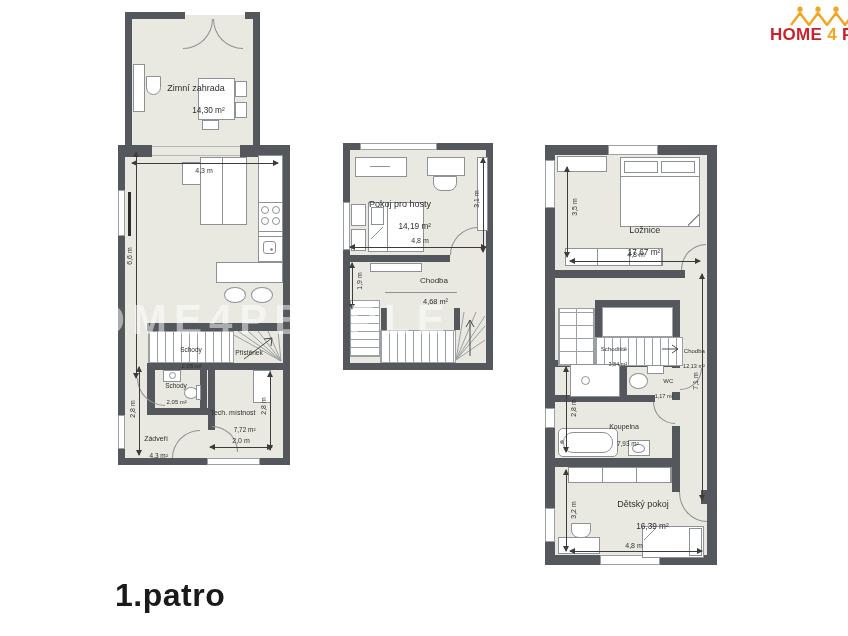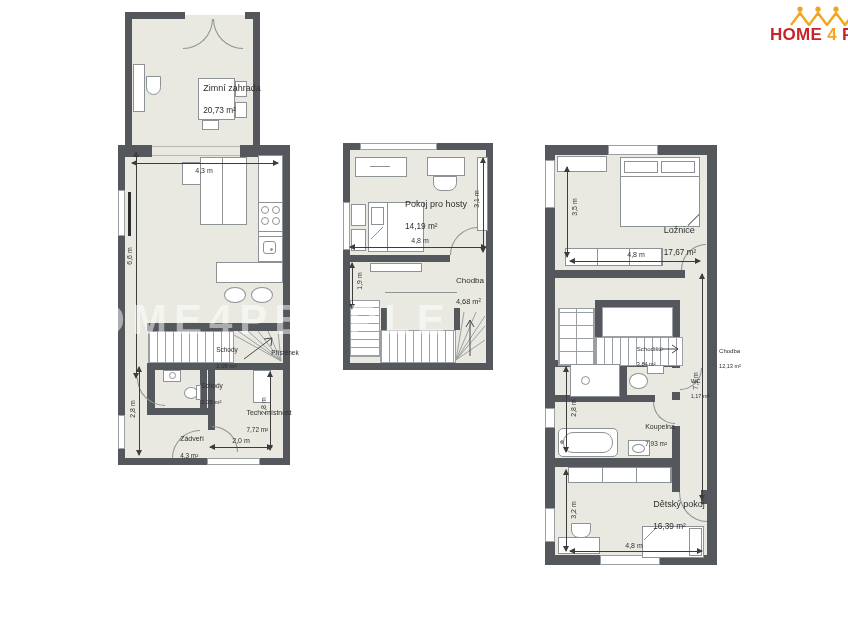--- a/index.html
+++ b/index.html
@@ -27,21 +27,21 @@
   .dimh{position:absolute;height:1px;background:#3c3c3c;z-index:5;}
   .dimh:before,.dimh:after{content:"";position:absolute;top:-3px;border-top:3px solid transparent;border-bottom:3px solid transparent;}
   .dimh:before{left:-1px;border-right:6px solid #3c3c3c;}
   .dimh:after{right:-1px;border-left:6px solid #3c3c3c;}
   .dimv{position:absolute;width:1px;background:#3c3c3c;z-index:5;}
   .dimv:before,.dimv:after{content:"";position:absolute;left:-3px;border-left:3px solid transparent;border-right:3px solid transparent;}
   .dimv:before{top:-1px;border-bottom:6px solid #3c3c3c;}
   .dimv:after{bottom:-1px;border-top:6px solid #3c3c3c;}
   .dlab{position:absolute;font-size:7px;color:#333;transform:translate(-50%,-50%);white-space:nowrap;z-index:6;}
   .dlabv{position:absolute;font-size:7px;color:#333;transform:translate(-50%,-50%) rotate(-90deg);white-space:nowrap;z-index:6;}
-  .rlab{position:absolute;transform:translateX(-50%);text-align:left;color:#2e2e2e;line-height:1.3;white-space:pre-line;z-index:6;margin-left:36px;}
+  .rlab{position:absolute;transform:translateX(-50%);text-align:right;color:#2e2e2e;line-height:1.3;white-space:pre-line;z-index:6;}
   .rlab .ar{font-size:0.92em;}
   .floor-label{position:absolute;font-size:32px;font-weight:800;color:#1a1a1a;letter-spacing:0.5px;z-index:7;}
   .wm-corner{position:absolute;left:98px;top:12px;font-size:33px;font-weight:700;color:rgba(255,255,255,0.8);letter-spacing:2px;z-index:8;pointer-events:none;}
   .wm-center{position:absolute;left:55px;top:296px;font-size:42px;font-weight:800;color:rgba(255,255,255,0.5);letter-spacing:7px;z-index:8;pointer-events:none;}
   .logo{position:absolute;left:768px;top:6px;z-index:9;}
   .logo-text{position:absolute;left:2px;top:19px;font-size:17px;font-weight:800;white-space:nowrap;letter-spacing:0.3px;}
   .lg-red{color:#c8232b;}
   .lg-yel{color:#f2a51f;}
   .circ{position:absolute;border:1px solid #8d9296;border-radius:50%;background:#fff;box-sizing:border-box;z-index:4;}
   .fold{position:absolute;z-index:4;background:linear-gradient(135deg,rgba(0,0,0,0) 47%,#8d9296 47%,#8d9296 53%,rgba(0,0,0,0) 53%);}
@@ -129,21 +129,21 @@
     <div class="dlabv" style="left:129px;top:256px">6,6 m</div>
     <div class="dimv" style="left:139px;top:367px;height:88px"></div>
     <div class="dlabv" style="left:132px;top:409px">2,8 m</div>
     <div class="dimv" style="left:270px;top:372px;height:78px"></div>
     <div class="dlabv" style="left:263px;top:406px">2,8 m</div>
     <div class="dimh" style="left:210px;top:447px;width:62px"></div>
     <div class="dlab" style="left:241px;top:440px">2,0 m</div>
 
     <div class="rlab" style="left:196px;top:71px;font-size:9px">
       <div>Zimní zahrada</div>
-      <div class="ar">20,73 m²</div>
+      <div class="ar">14,30 m²</div>
     </div>
     <div class="rlab" style="left:191px;top:338px;font-size:6.5px">
       <div>Schody</div>
       <div class="ar">2,05 m²</div>
     </div>
     <div class="rlab" style="left:249px;top:341px;font-size:6.5px">
       <div>Přístěnek</div>
     </div>
     <div class="rlab" style="left:176px;top:374px;font-size:6.5px">
       <div>Schody</div>
@@ -310,20 +310,21 @@
     <div class="rlab" style="left:624px;top:413px;font-size:7px">
       <div>Koupelna</div>
       <div class="ar">7,93 m²</div>
     </div>
     <div class="rlab" style="left:643px;top:487px;font-size:9px">
       <div>Dětský pokoj</div>
       <div class="ar">16,39 m²</div>
     </div>
   </div>
 
+  <div class="floor-label" style="left:115px;top:577px">1.patro</div>
 
   <div class="wm-center">HOME4PEOPLE</div>
 
   <div class="logo">
     <svg style="position:absolute;left:22px;top:0" width="80" height="20" viewBox="0 0 80 20">
       <g stroke="#f2a51f" stroke-width="2.4" fill="none">
         <path d="M1,19 L10,7 L19,19 L28,7 L37,19 L46,7 L55,19 L64,7 L73,19"></path>
       </g>
       <g fill="#f2a51f">
         <circle cx="10" cy="3.2" r="2.6"></circle>

